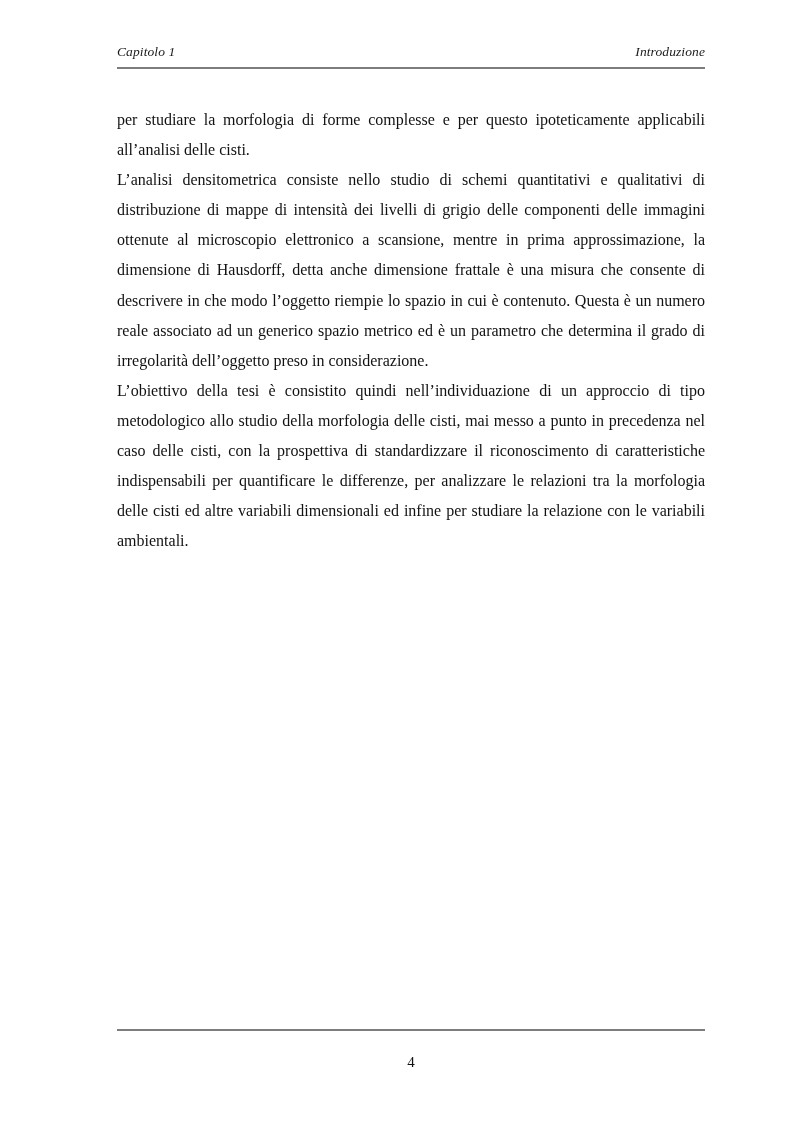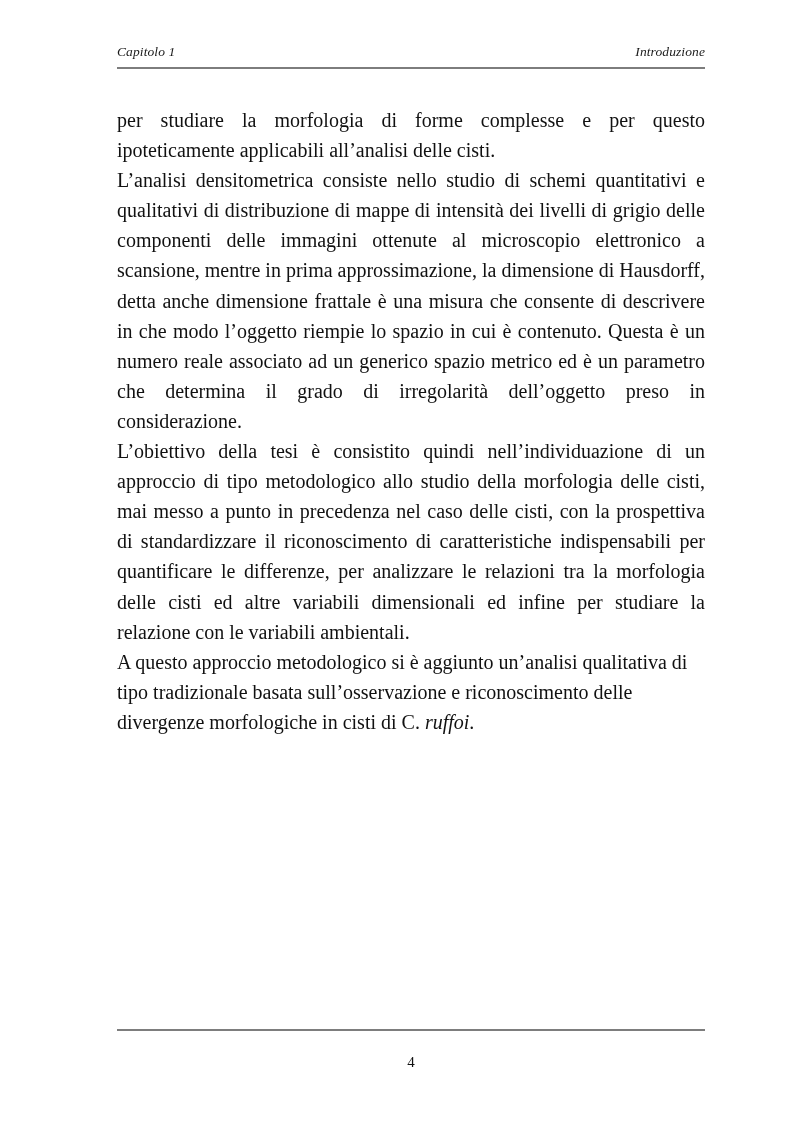--- a/index.html
+++ b/index.html
@@ -55,21 +55,21 @@
   .body-block {
     position: absolute;
     left: 117px;
     top: 105px;
     width: 588px;
   }
   .para {
     margin: 0;
     text-align: justify;
     text-justify: inter-word;
-    font-size: 20px;
+    font-size: 16px;
     line-height: 30.1px;
     color: #111111;
     hyphens: none;
     -webkit-hyphens: none;
   }
   .para.last-natural {
     text-align: left;
   }
   .sp-italic { font-style: italic; }
 
@@ -105,20 +105,19 @@
 
   <div class="body-block">
 
     <p class="para">per studiare la morfologia di forme complesse e per questo ipoteticamente applicabili all’analisi delle cisti.</p>
 
     <p class="para">L’analisi densitometrica consiste nello studio di schemi quantitativi e qualitativi di distribuzione di mappe di intensità dei livelli di grigio delle componenti delle immagini ottenute al microscopio elettronico a scansione, mentre in prima approssimazione, la dimensione di Hausdorff, detta anche dimensione frattale è una misura che consente di descrivere in che modo l’oggetto riempie lo spazio in cui è contenuto. Questa è un numero reale associato ad un generico spazio metrico ed è un parametro che determina il grado di irregolarità dell’oggetto preso in considerazione.</p>
 
 
     <p class="para">L’obiettivo della tesi è consistito quindi nell’individuazione di un approccio di tipo metodologico allo studio della morfologia delle cisti, mai messo a punto in precedenza nel caso delle cisti, con la prospettiva di standardizzare il riconoscimento di caratteristiche indispensabili per quantificare le differenze, per analizzare le relazioni tra la morfologia delle cisti ed altre variabili dimensionali ed infine per studiare la relazione con le variabili ambientali.</p>
 
-    <p class="para last-natural"><span>A questo approccio metodologico si è aggiunto un’analisi qualitativa di tipo tradizionale basata sull’osservazione e riconoscimento delle divergenze morfologiche in cisti di C. </span><span class="sp-italic">ruffoi</span><span>.</span></p>
 
   </div>
 
   <div class="footer-rule"></div>
   <div class="footer-pageno">4</div>
 
 </div>
 
 </body></html>

